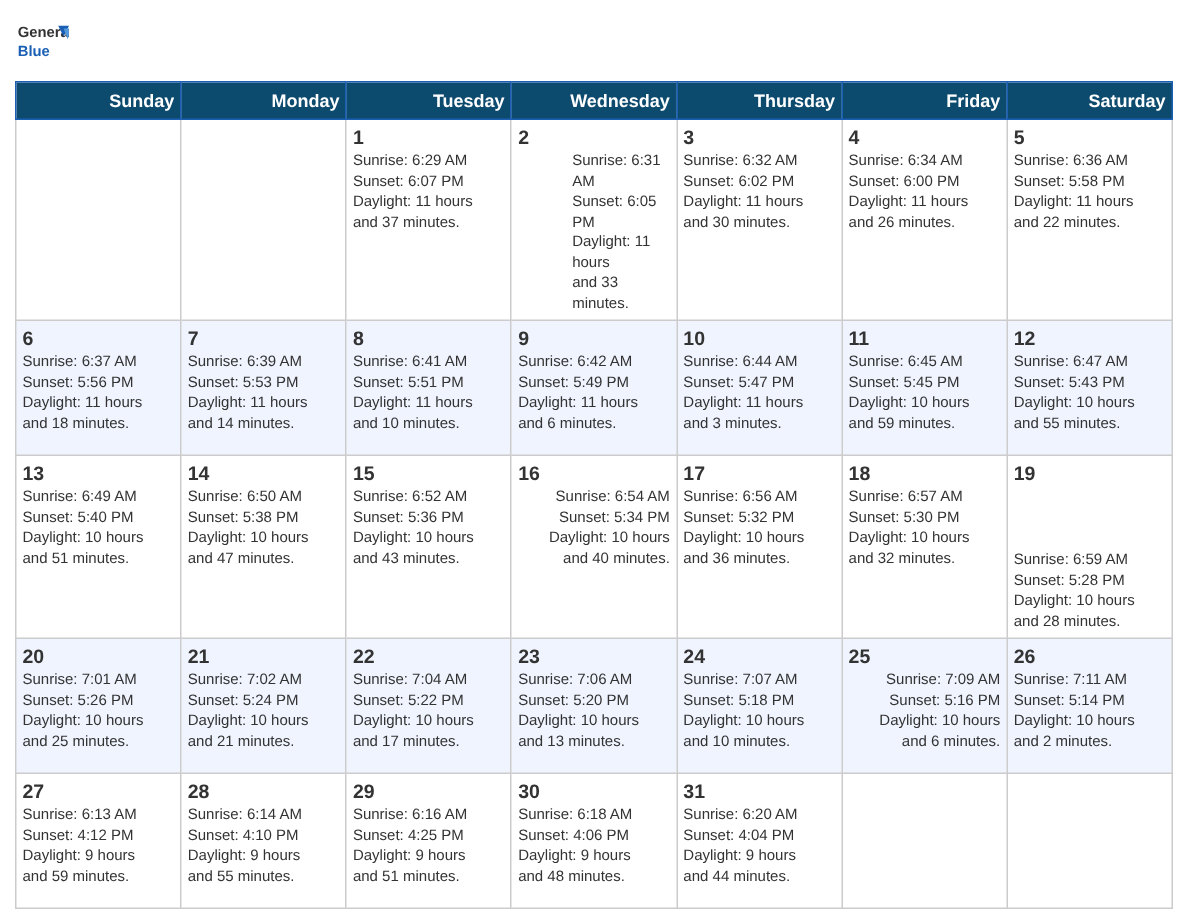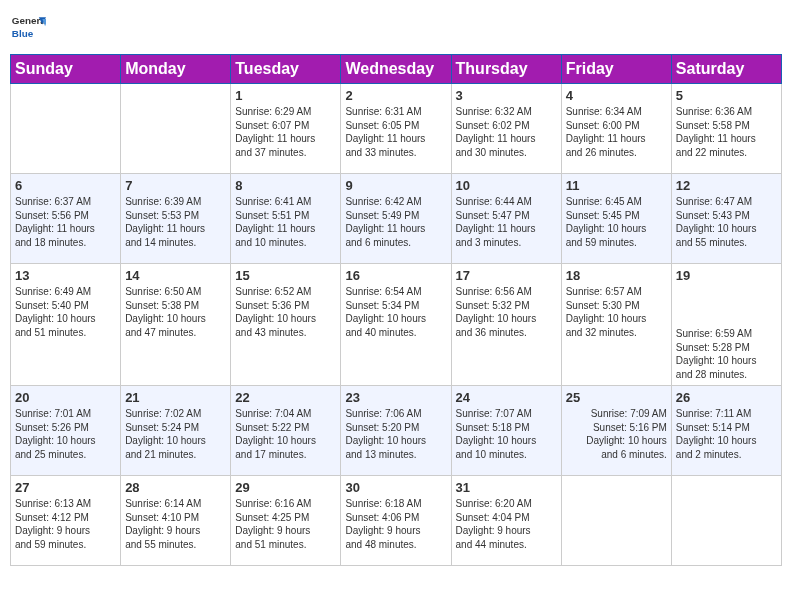--- a/index.html
+++ b/index.html
@@ -34,26 +34,26 @@
     .subtitle {
       font-size: 16px;
       color: #555;
     }
     table {
       width: 100%;
       border-collapse: collapse;
       table-layout: fixed;
     }
     thead tr th {
-      background-color: #a21caf;
+      background-color: #0c4a6e;
       color: #fff;
-      font-size: 16px;
+      font-size: 12px;
       font-weight: bold;
       padding: 5px 4px;
-      text-align: left;
+      text-align: right;
       border: 1px solid #1a5fb4;
     }
     tbody tr td {
       border: 1px solid #ccc;
       vertical-align: top;
       padding: 4px;
       font-size: 10.5px;
       color: #333;
       height: 90px;
       background: #fff;
@@ -109,21 +109,21 @@
         <td class="empty"></td>
         <td>
           <span class="day-num">1</span>
           <div class="day-detail" style="white-space: pre-line;">Sunrise: 6:29 AM
 Sunset: 6:07 PM
 Daylight: 11 hours
 and 37 minutes.</div>
         </td>
         <td>
           <span class="day-num">2</span>
-          <div class="day-detail" style="white-space: pre-line;">Sunrise: 6:31 AM
+          <div class="day-detail" style="white-space: pre-line; margin-left: 36px;">Sunrise: 6:31 AM
 Sunset: 6:05 PM
 Daylight: 11 hours
 and 33 minutes.</div>
         </td>
         <td>
           <span class="day-num">3</span>
           <div class="day-detail" style="white-space: pre-line;">Sunrise: 6:32 AM
 Sunset: 6:02 PM
 Daylight: 11 hours
 and 30 minutes.</div>
@@ -211,21 +211,21 @@
         </td>
         <td>
           <span class="day-num">15</span>
           <div class="day-detail" style="white-space: pre-line;">Sunrise: 6:52 AM
 Sunset: 5:36 PM
 Daylight: 10 hours
 and 43 minutes.</div>
         </td>
         <td>
           <span class="day-num">16</span>
-          <div class="day-detail" style="white-space: pre-line;">Sunrise: 6:54 AM
+          <div class="day-detail" style="white-space: pre-line; text-align: right;">Sunrise: 6:54 AM
 Sunset: 5:34 PM
 Daylight: 10 hours
 and 40 minutes.</div>
         </td>
         <td>
           <span class="day-num">17</span>
           <div class="day-detail" style="white-space: pre-line;">Sunrise: 6:56 AM
 Sunset: 5:32 PM
 Daylight: 10 hours
 and 36 minutes.</div>

